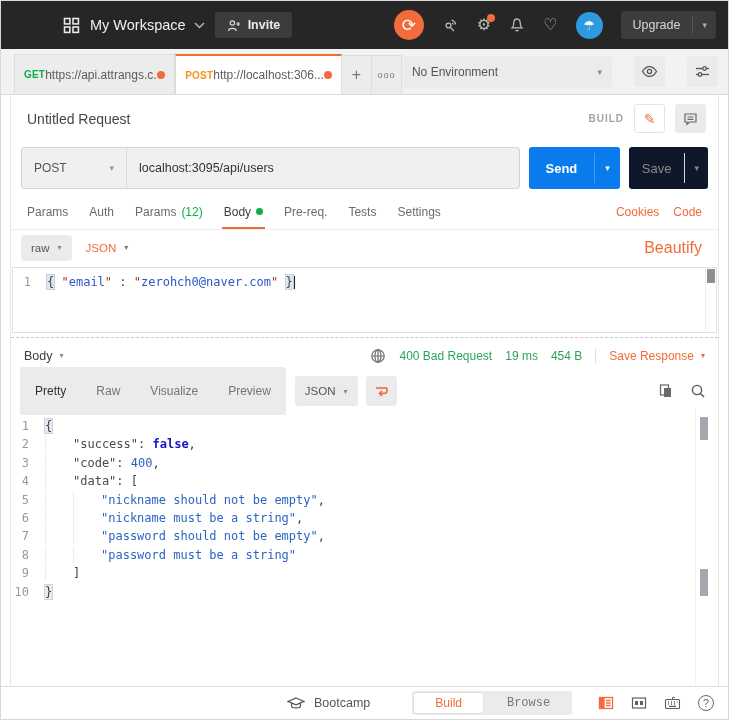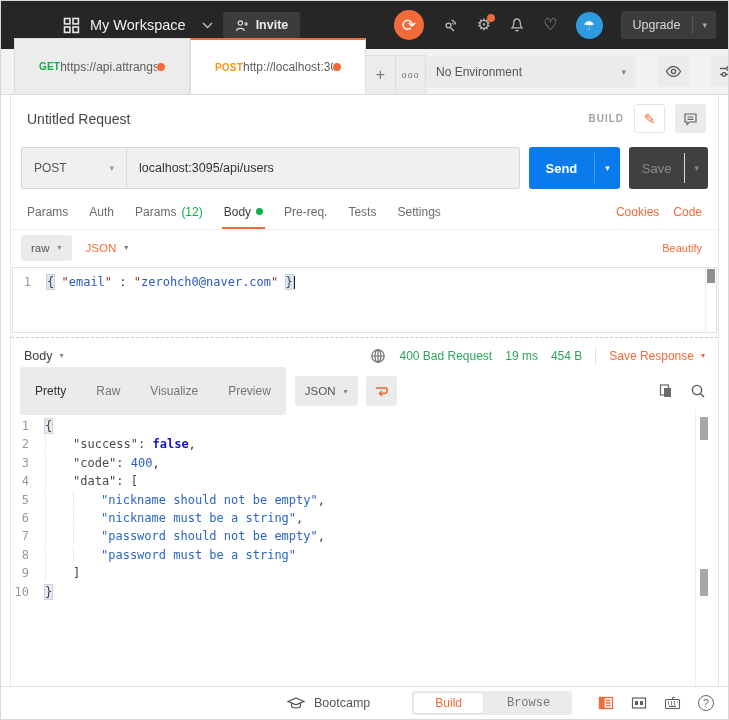--- a/index.html
+++ b/index.html
@@ -4,40 +4,40 @@
 <style>
   * { margin:0; padding:0; box-sizing:border-box; }
   html,body { background:#fff; }
   body { font-family:"Liberation Sans", sans-serif; }
   .app { width:729px; height:720px; overflow:hidden; display:flex; flex-direction:column; background:#fff; border:1px solid #d8d8d8; }
 
   
   .topbar { height:48px; background:#262626; display:flex; align-items:center; flex:0 0 auto; color:#e8e8e8; }
   .tb-left { display:flex; align-items:center; margin-left:62px; gap:10px; }
   .tb-grid { display:flex; cursor:pointer; }
-  .tb-ws { display:flex; align-items:center; gap:16px; cursor:pointer;text-align:right; }
+  .tb-ws { display:flex; align-items:center; gap:8px; cursor:pointer;text-align:right; }
   .tb-ws .ws-name { font-size:14.5px; color:#f0f0f0; }
   .tb-invite { display:flex; align-items:center; gap:7px; background:#3c3c3c; border:none; color:#ececec; font-size:12.5px; font-weight:bold; padding:6px 12px; border-radius:3px; cursor:pointer; font-family:inherit; }
   .tb-right { margin-left:auto; display:flex; align-items:center; gap:18px; margin-right:12px; }
   .tb-sync { width:30px; height:30px; border-radius:50%; background:#f26b3b; color:#fff; display:flex; align-items:center; justify-content:center; font-size:17px; cursor:pointer; }
   .tb-ico { color:#b9b9b9; display:flex; position:relative; cursor:pointer; }
   .gear-glyph { font-size:16px; line-height:16px; }
   .notif-dot { position:absolute; top:-3px; right:-4px; width:8px; height:8px; background:#f26b3b; border-radius:50%; }
   .heart-glyph { font-size:16px; line-height:16px; }
   .tb-avatar { width:27px; height:27px; border-radius:50%; background:#2e9ae0; color:#fff; display:flex; align-items:center; justify-content:center; font-size:13px; cursor:pointer; }
   .tb-upgrade { display:flex; align-items:center; background:#3c3c3c; border-radius:3px; cursor:pointer; }
   .tb-upgrade .up-label { font-size:12.5px; color:#d8d8d8; padding:7px 12px; }
   .tb-upgrade .up-split { width:1px; height:18px; background:#555; }
   .tb-upgrade .up-caret { padding:0 9px; color:#aaa; font-size:9px; }
   .caret::after { content:"▾"; }
 
   
   .tabbar { height:46px; background:#f2f2f2; border-bottom:1px solid #dcdcdc; display:flex; align-items:flex-end; flex:0 0 auto; }
   .tabs { display:flex; align-items:flex-end; margin-left:13px; height:100%; }
-  .tab { height:56px; display:flex; align-items:center; padding:0 24px; border:1px solid #ddd; border-bottom:none; font-size:12px; cursor:pointer; background:#ececec; max-width:176px; }
+  .tab { height:40px; display:flex; align-items:center; padding:0 9px; border:1px solid #ddd; border-bottom:none; font-size:12px; cursor:pointer; background:#ececec; max-width:176px; }
   .tab.active { background:#fff; border-top:2px solid #f26b3b; }
   .tab .m { font-size:10px; font-weight:bold; letter-spacing:.2px; }
   .m.get { color:#0caf49; }
   .m.post { color:#f7941e; }
   .tab .turl { color:#5c5c5c; white-space:nowrap; overflow:hidden; max-width:112px; }
   .unsaved-dot { width:8px; height:8px; border-radius:50%; background:#f26b3b; flex:0 0 auto; }
   .tab-btn { height:39px; width:30px; border:1px solid #ddd; border-bottom:none; border-left:none; background:#ececec; color:#777; font-size:16px; cursor:pointer; display:flex; align-items:center; justify-content:center; font-family:inherit; }
   .tab-btn.more { font-size:9px; letter-spacing:1px; }
   .envbar { margin-left:auto; display:flex; align-items:center; margin-right:12px; align-self:center; gap:22px; }
   .env-select { width:210px; height:32px; background:#ebebeb; border-radius:3px; display:flex; align-items:center; font-size:12px; color:#555; padding:0 10px; cursor:pointer; }
@@ -57,40 +57,40 @@
 
   .url-row { height:52px; display:flex; align-items:center; padding:0 10px; gap:9px; flex:0 0 auto; }
   .url-box { flex:1; display:flex; height:42px; border:1px solid #d4d4d4; border-radius:3px; background:#f0f0f0; overflow:hidden; }
   .method-select { width:105px; display:flex; align-items:center; padding:0 12px; font-size:12px; color:#555; border-right:1px solid #d9d9d9; cursor:pointer; }
   .method-select .caret { margin-left:auto; color:#999; font-size:9px; }
   .url-input { flex:1; border:none; background:transparent; font-size:12.5px; color:#333; padding:8px 12px; outline:none; font-family:inherit; }
   .send-btn { display:flex; height:42px; background:#097bed; border-radius:3px; overflow:hidden; cursor:pointer; }
   .send-btn .send-label { color:#fff; font-size:13px; font-weight:bold; display:flex; align-items:center; padding:0 17px; }
   .send-btn .split { width:1px; background:rgba(255,255,255,.25); margin:6px 0; }
   .send-btn .caret { color:#fff; font-size:9px; display:flex; align-items:center; padding:0 10px; }
-  .save-btn { display:flex; height:42px; background:#404040; border-radius:3px; overflow:hidden; cursor:pointer; }
+  .save-btn { display:flex; height:42px; background:#0f172a; border-radius:3px; overflow:hidden; cursor:pointer; }
   .save-btn .save-label { color:#8a8a8a; font-size:13px; display:flex; align-items:center; padding:0 13px; }
   .save-btn .split { width:1px; background:#d8d8d8; margin:6px 0; }
   .save-btn .caret { color:#888; font-size:9px; display:flex; align-items:center; padding:0 9px; }
 
   .req-tabs { height:36px; display:flex; align-items:center; padding:0 16px; gap:21px; border-bottom:1px solid #ededed; font-size:12px; color:#6b6b6b; flex:0 0 auto; }
   .rtab { display:flex; align-items:center; gap:5px; height:100%; cursor:pointer; position:relative; white-space:nowrap; }
   .rtab .cnt { color:#0caf49; }
   .rtab.active { color:#3d3d3d; }
   .rtab.active::after { content:""; position:absolute; left:-2px; right:-2px; bottom:0; height:2px; background:#f26b3b; }
   .green-dot { width:7px; height:7px; border-radius:50%; background:#0caf49; }
   .req-tabs .right-links { margin-left:auto; display:flex; gap:14px; }
   .olink { color:#f26b3b; cursor:pointer; }
 
   .body-opts { height:35px; display:flex; align-items:center; padding:0 10px 0 10px; gap:14px; flex:0 0 auto; }
   .chip { height:26px; background:#ebebeb; border-radius:3px; display:flex; align-items:center; gap:8px; font-size:11.5px; color:#555; padding:0 10px; cursor:pointer; }
   .chip .caret { color:#888; font-size:8px; }
   .fmt-select { display:flex; align-items:center; gap:8px; font-size:11.5px; color:#f26b3b; cursor:pointer; }
   .fmt-select .caret { color:#777; font-size:8px; }
-  .beautify { margin-left:auto; font-size:11px; color:#f26b3b; cursor:pointer; padding-right:6px; }
+  .beautify { margin-left:auto; font-size:16px; color:#f26b3b; cursor:pointer; padding-right:6px; }
   .editor { height:66px; border:1px solid #e0e0e0; margin:2px 1px 0 1px; position:relative; background:#fff; flex:0 0 auto; overflow:hidden; }
   .code-line { display:flex; line-height:18.4px; font-family:"DejaVu Sans Mono", monospace; font-size:12px; }
   .editor .code-line { margin-top:5px; }
   .gutter-num { width:34px; text-align:right; padding-right:16px; color:#999; flex:0 0 auto; }
   .line-code { white-space:pre; }
   .ind { display:inline-block; width:28px; height:17px; border-left:1px solid #ececec; vertical-align:top; }
   .tok-brace { color:#444; background:#dde6f1; outline:1px solid #c3d1e2; }
   .tok-plain { color:#444; }
   .tok-q { color:#a3322b; }
   .tok-strv { color:#2b59c3; }

